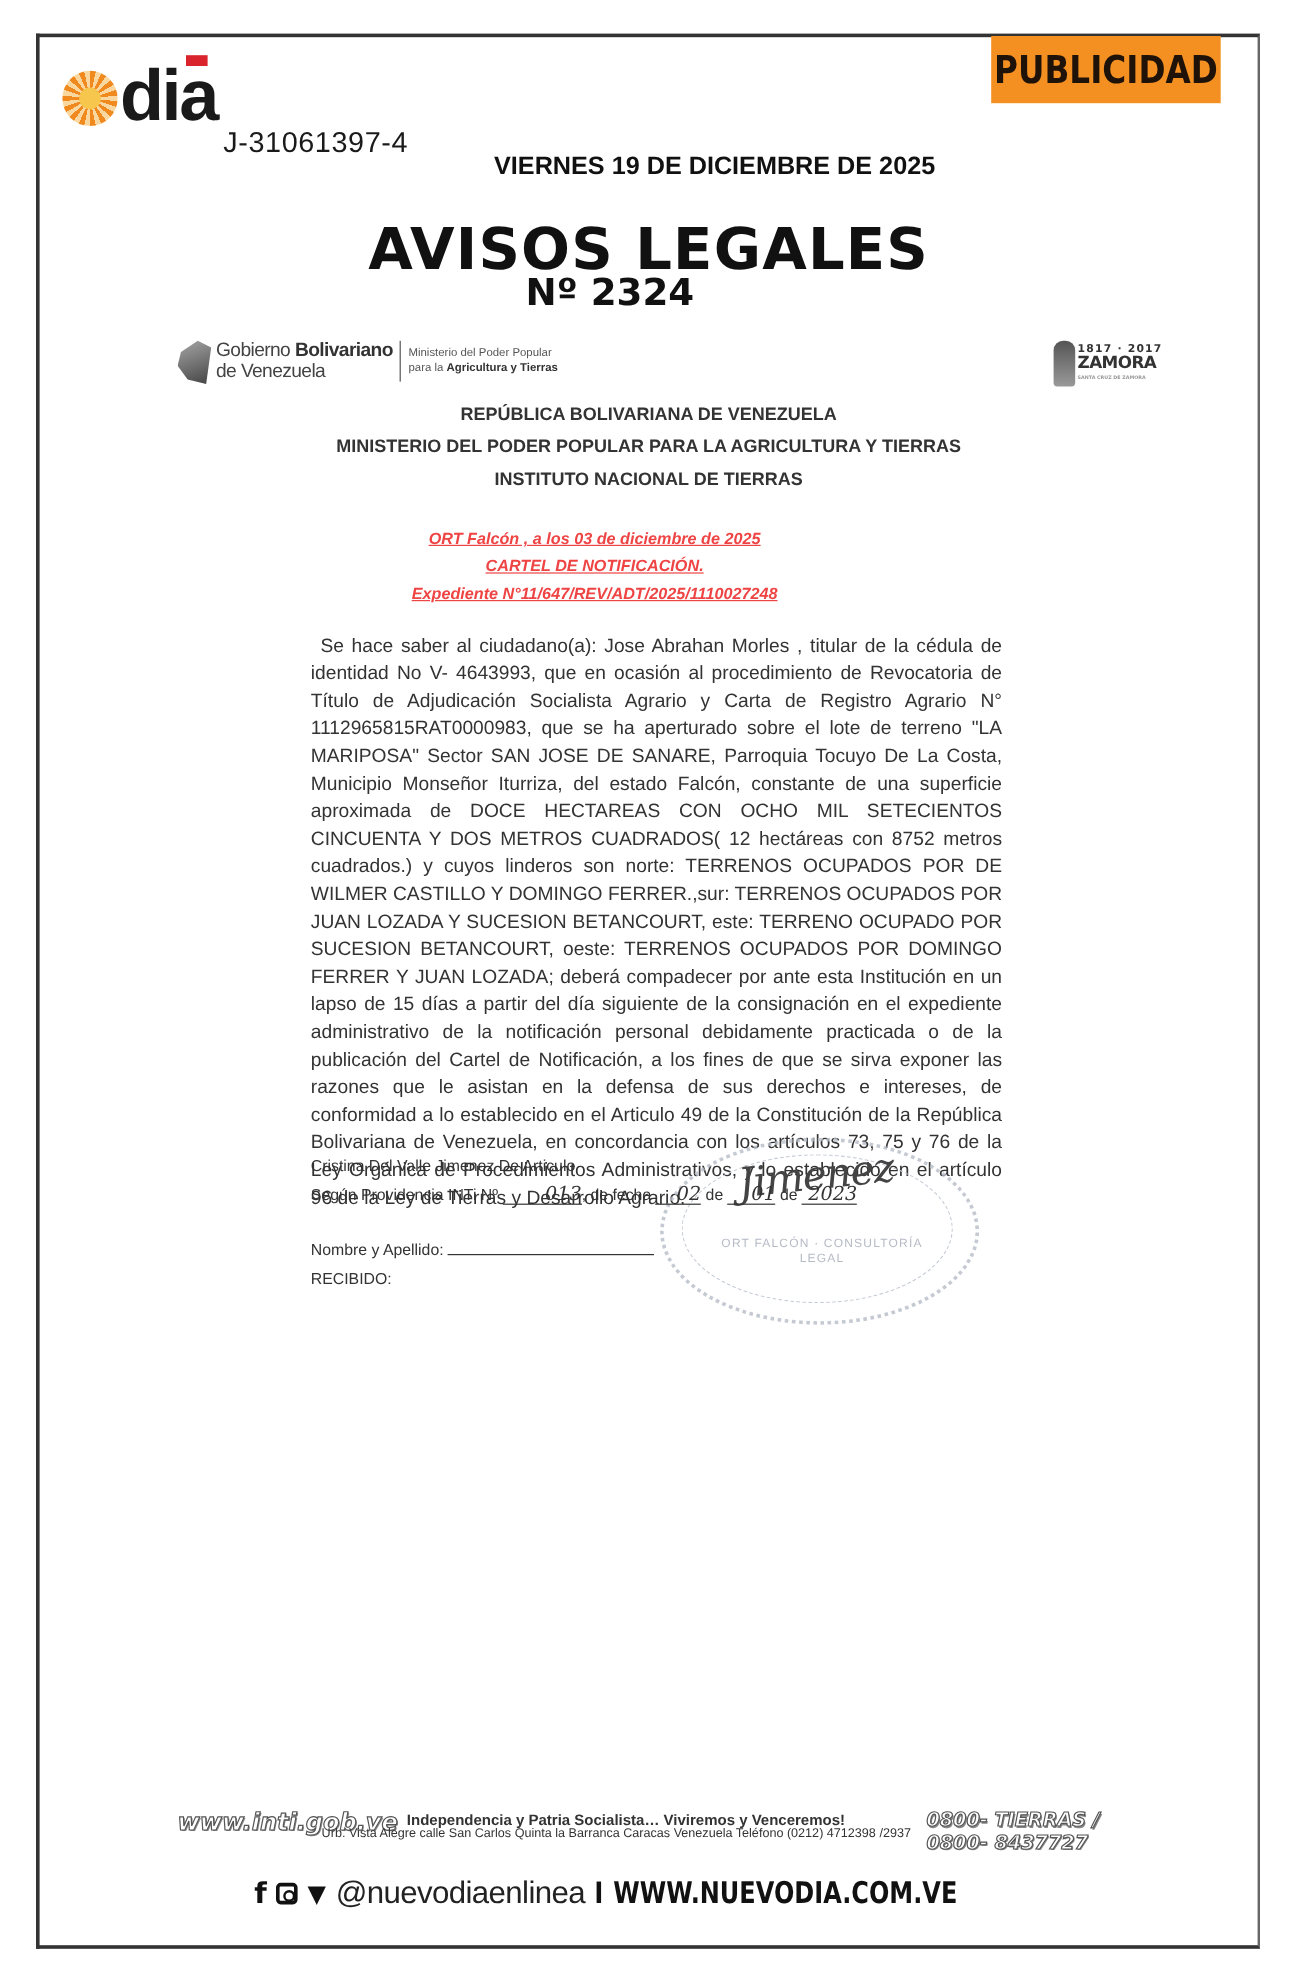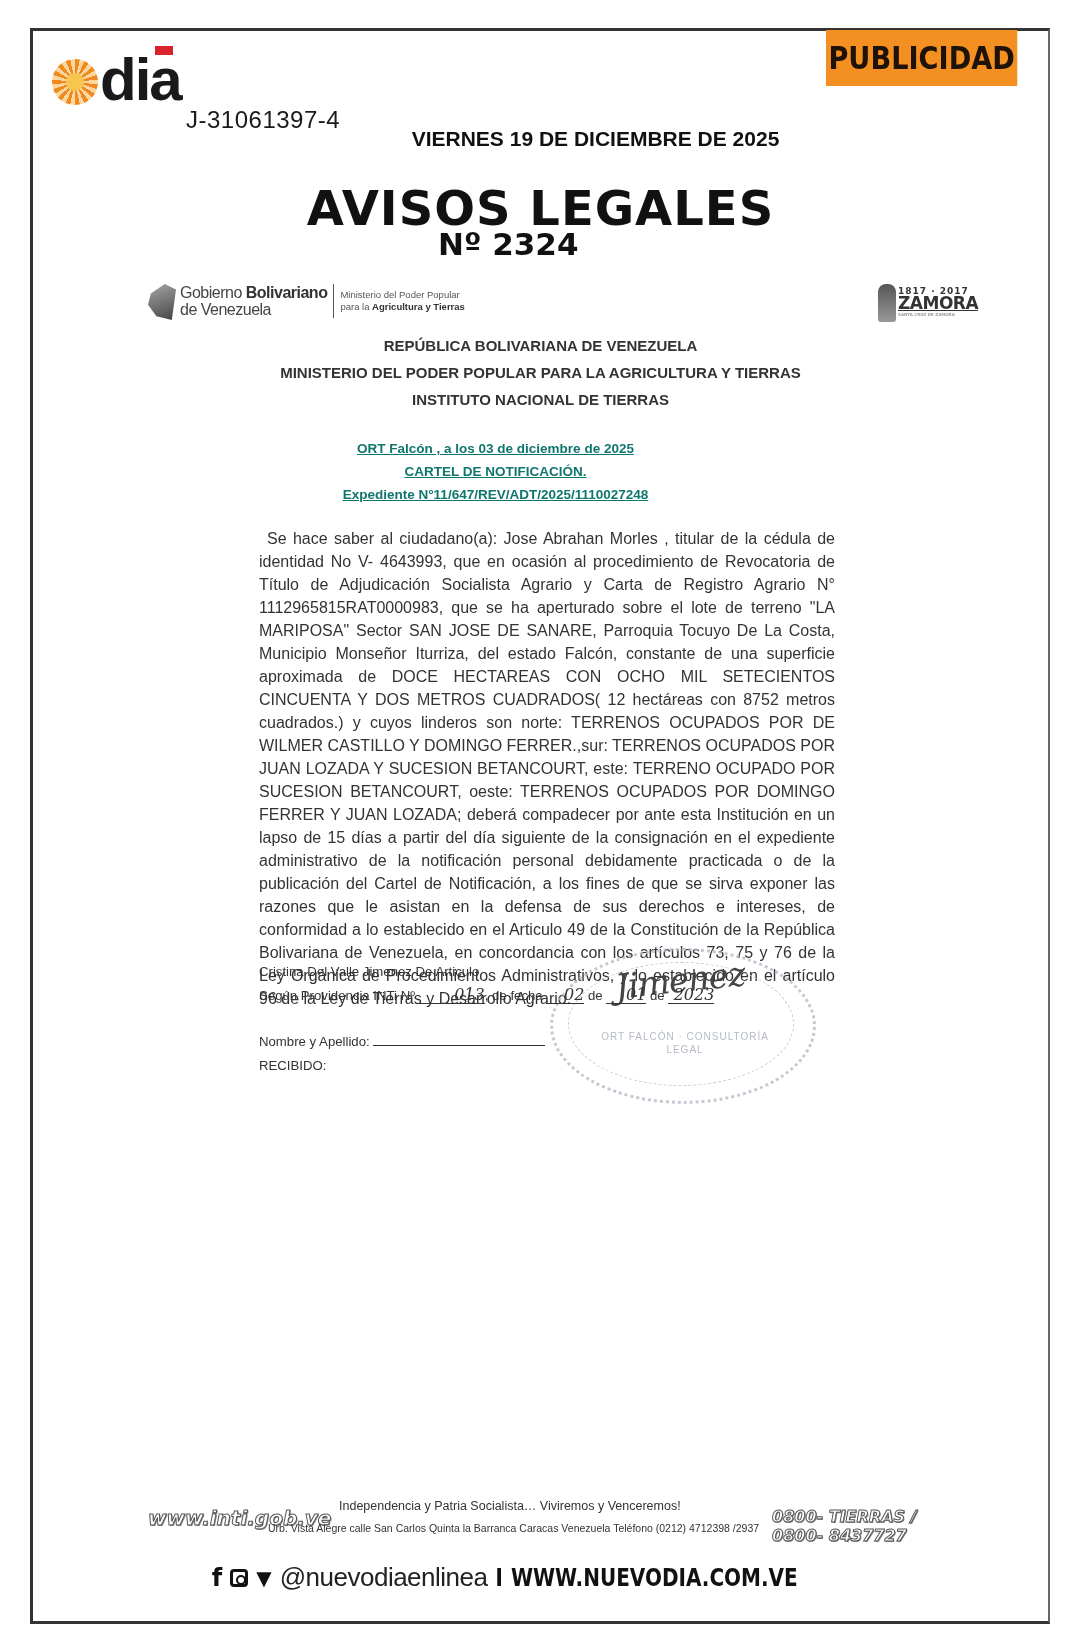--- a/index.html
+++ b/index.html
@@ -20,35 +20,35 @@
   .gob .map { width: 28px; height: 38px; background: linear-gradient(160deg, #aaa, #444); clip-path: polygon(10% 30%, 60% 5%, 100% 20%, 85% 100%, 30% 90%, 0% 60%); margin-right: 4px; }
   .gob .gtext { font-size: 16px; line-height: 17px; color: #444; letter-spacing: -0.5px; }
   .gob .gtext b { color: #333; }
   .gob .sep { width: 1px; height: 34px; background: #555; margin: 0 6px; }
   .gob .min { font-size: 9.5px; line-height: 12px; color: #555; }
   .gob .min b { color: #333; }
   .zamora { position: absolute; left: 878px; top: 284px; display: flex; align-items: center; }
   .zamora .face { width: 18px; height: 38px; background: linear-gradient(#555, #999); border-radius: 8px 8px 3px 3px; margin-right: 2px; }
   .zamora .ztext { font-family: "DejaVu Sans", sans-serif; font-weight: bold; line-height: 12px; color: #333; }
   .zamora .years { font-size: 9px; letter-spacing: 1px; }
-  .zamora .zname { font-size: 17px; letter-spacing: -0.5px; text-decoration: underline; }
+  .zamora .zname { font-size: 14px; letter-spacing: -0.5px; }
   .zamora .zsub { font-size: 4px; color: #999; }
   .header-lines { position: absolute; left: 0; width: 1081px; top: 332px; text-align: center; font-size: 15px; font-weight: bold; color: #333; line-height: 27px; }
-  .notif-head { position: absolute; left: 0; width: 991px; top: 437px; text-align: center; font-size: 13.5px; font-weight: bold; color: #0f766e; line-height: 23px; }
+  .notif-head { position: absolute; left: 0; width: 991px; top: 437px; text-align: center; font-size: 13.5px; font-weight: bold; color: #ef4444; line-height: 23px; font-style: italic; }
   .notif-head div { text-decoration: underline; }
   .body-text { position: absolute; left: 259px; top: 527px; width: 576px; font-size: 16px; line-height: 23px; text-align: justify; color: #333; text-indent: 8px; }
   .sign-block { position: absolute; left: 259px; top: 960px; width: 560px; font-size: 13.2px; line-height: 23.5px; color: #333; }
   .blank { display: inline-block; border-bottom: 1px solid #333; text-align: right; font-family: "DejaVu Serif", serif; font-style: italic; font-size: 16px; line-height: 16px; color: #333; }
   .stamp { position: absolute; left: 550px; top: 948px; width: 260px; height: 150px; border-radius: 50%; border: 3px dotted #b7bdc8; opacity: 0.8; }
   .stamp-inner { position: absolute; left: 568px; top: 962px; width: 224px; height: 122px; border-radius: 50%; border: 1px dashed #c6ccd6; }
   .stamp-text { position: absolute; left: 590px; top: 1030px; width: 190px; text-align: center; font-size: 10px; color: #b5bac4; line-height: 13px; letter-spacing: 1px; }
   .signature { position: absolute; left: 615px; top: 960px; font-family: "DejaVu Serif", serif; font-style: italic; font-size: 34px; color: #444; transform: rotate(-6deg); letter-spacing: -1px; }
   .footer1 { position: absolute; left: 148px; top: 1496px; width: 820px; height: 46px; }
   .inti-url { position: absolute; left: 0; top: 10px; font-family: "DejaVu Sans", sans-serif; font-weight: bold; font-style: italic; font-size: 20px; color: #fff; -webkit-text-stroke: 1px #555; text-shadow: 1px 1px 0 #888; }
-  .slogan { position: absolute; left: 191px; top: 3px; font-size: 12.5px; color: #333; }
+  .slogan { position: absolute; left: 191px; top: 14px; font-size: 12.5px; color: #333; font-weight: bold; }
   .phone { position: absolute; left: 624px; top: 11px; font-family: "DejaVu Sans", sans-serif; font-weight: bold; font-style: italic; font-size: 16px; color: #fff; -webkit-text-stroke: 1px #555; text-shadow: 1px 1px 0 #888; }
   .address { position: absolute; left: 120px; top: 26px; font-size: 10.5px; color: #333; }
   .footer2 { position: absolute; left: 0; width: 1081px; top: 1562px; display: flex; align-items: center; justify-content: center; gap: 8px; color: #111; }
   .social { font-family: "DejaVu Sans", sans-serif; font-weight: bold; font-size: 24px; }
   .ig { display: inline-block; width: 18px; height: 18px; border: 3px solid #111; border-radius: 4px; position: relative; box-sizing: border-box; }
   .ig::after { content: ""; position: absolute; left: 3px; top: 3px; width: 6px; height: 6px; border: 2px solid #111; border-radius: 50%; }
   .handle { font-size: 26px; color: #222; letter-spacing: -0.5px; }
   .divbar { font-size: 26px; font-weight: bold; }
   .site { font-family: "DejaVu Sans", sans-serif; font-weight: bold; font-size: 25px; transform: scaleX(0.8); transform-origin: left; letter-spacing: 0px; }
 </style>

